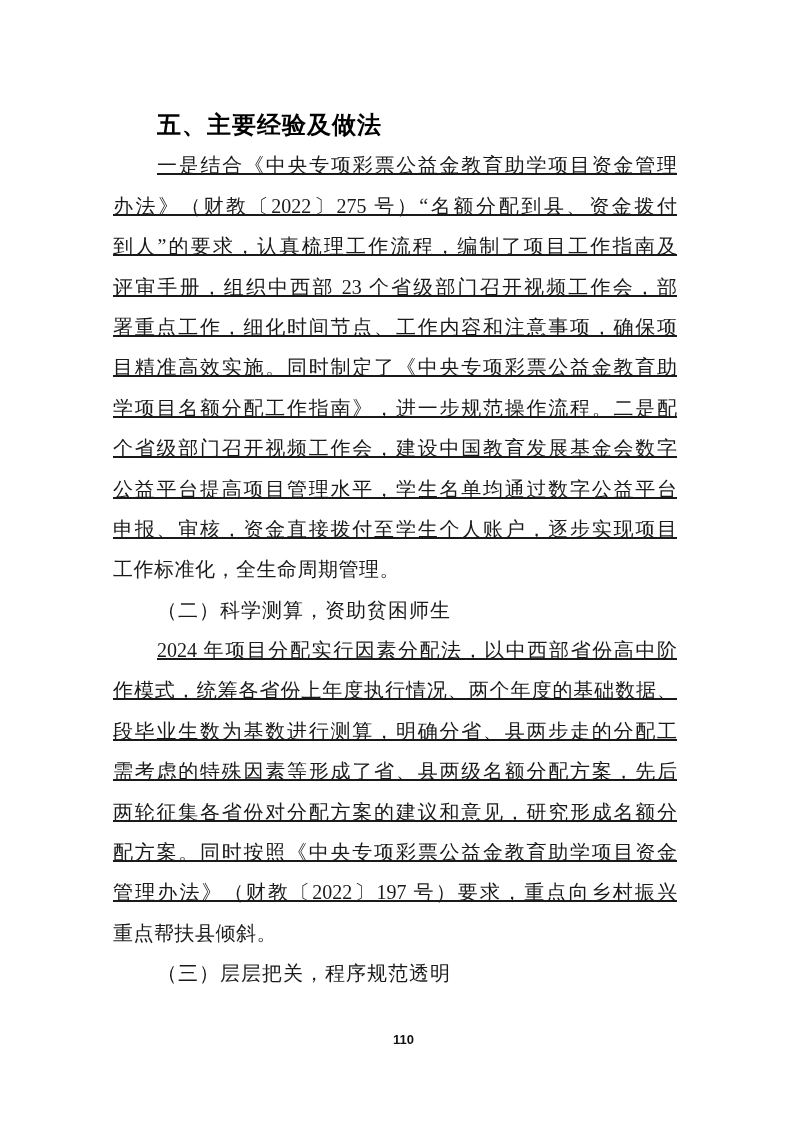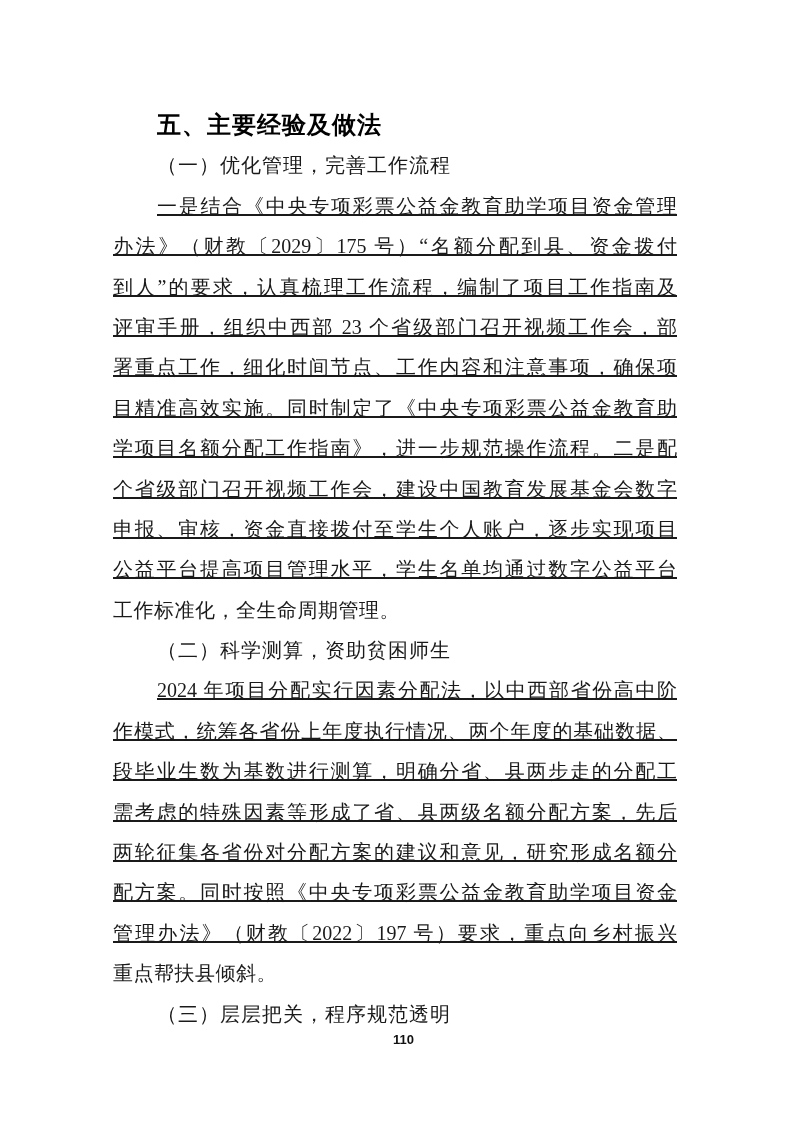--- a/index.html
+++ b/index.html
@@ -60,31 +60,30 @@
     color: #111111;
     padding-left: 7px;
   }
 </style>
 </head>
 <body>
 
 <div class="page">
   <div class="content">
       <div class="line heading indent">五、主要经验及做法</div>
-      <div class="line sub indent">（一）优化管理，完善工作流程</div>
       <div class="line body justify indent">一是结合《中央专项彩票公益金教育助学项目资金管理</div>
-      <div class="line body justify">办法》（财教〔2029〕175 号）“名额分配到县、资金拨付</div>
+      <div class="line body justify">办法》（财教〔2022〕275 号）“名额分配到县、资金拨付</div>
       <div class="line body justify">到人”的要求，认真梳理工作流程，编制了项目工作指南及</div>
       <div class="line body justify">评审手册，组织中西部 23 个省级部门召开视频工作会，部</div>
       <div class="line body justify">署重点工作，细化时间节点、工作内容和注意事项，确保项</div>
       <div class="line body justify">目精准高效实施。同时制定了《中央专项彩票公益金教育助</div>
       <div class="line body justify">学项目名额分配工作指南》，进一步规范操作流程。二是配</div>
       <div class="line body justify">个省级部门召开视频工作会，建设中国教育发展基金会数字</div>
+      <div class="line body justify">公益平台提高项目管理水平，学生名单均通过数字公益平台</div>
       <div class="line body justify">申报、审核，资金直接拨付至学生个人账户，逐步实现项目</div>
-      <div class="line body justify">公益平台提高项目管理水平，学生名单均通过数字公益平台</div>
       <div class="line body">工作标准化，全生命周期管理。</div>
       <div class="line sub indent">（二）科学测算，资助贫困师生</div>
       <div class="line body justify indent">2024 年项目分配实行因素分配法，以中西部省份高中阶</div>
       <div class="line body justify">作模式，统筹各省份上年度执行情况、两个年度的基础数据、</div>
       <div class="line body justify">段毕业生数为基数进行测算，明确分省、县两步走的分配工</div>
       <div class="line body justify">需考虑的特殊因素等形成了省、县两级名额分配方案，先后</div>
       <div class="line body justify">两轮征集各省份对分配方案的建议和意见，研究形成名额分</div>
       <div class="line body justify">配方案。同时按照《中央专项彩票公益金教育助学项目资金</div>
       <div class="line body justify">管理办法》（财教〔2022〕197 号）要求，重点向乡村振兴</div>
       <div class="line body">重点帮扶县倾斜。</div>

